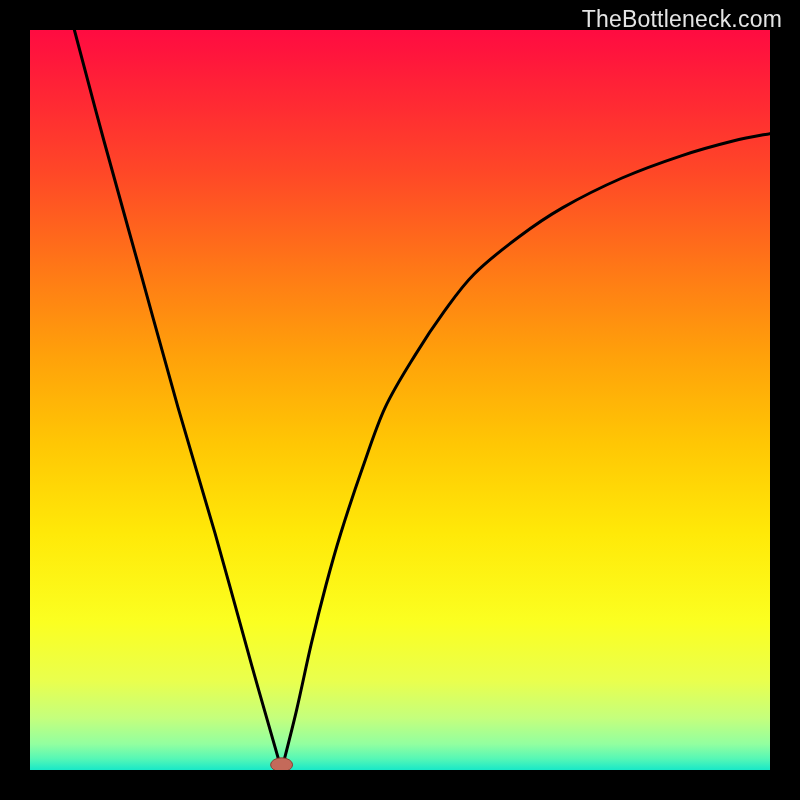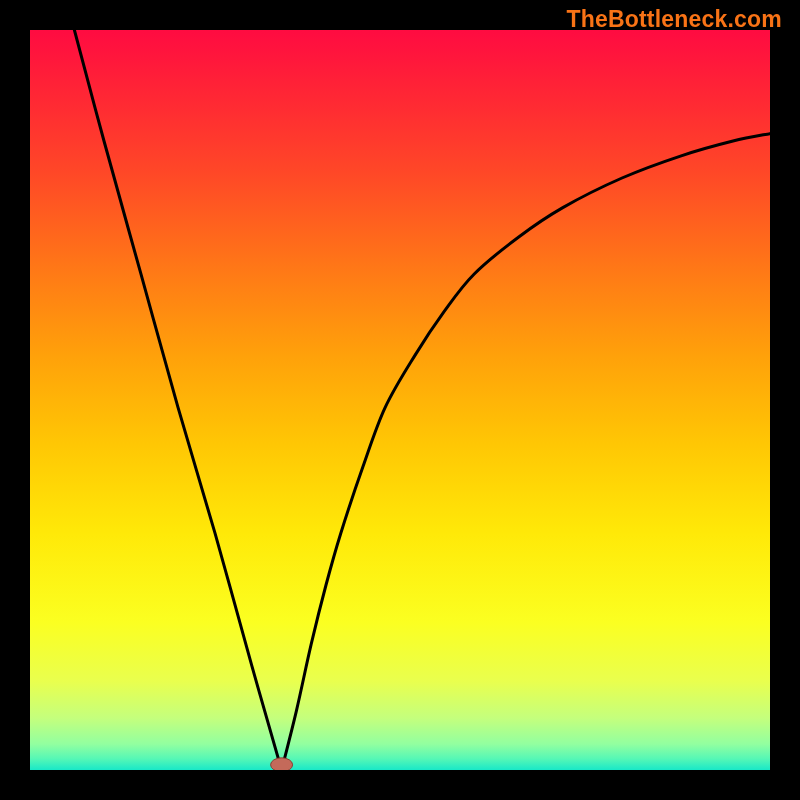--- a/index.html
+++ b/index.html
@@ -26,23 +26,23 @@
   }
   .plot svg {
     display: block;
     width: 740px;
     height: 740px;
   }
   .watermark {
     position: absolute;
     top: 6px;
     right: 18px;
-    color: #f97316;
+    color: #e5e5e5;
     font-size: 23px;
-    font-weight: 700;
+    font-weight: 400;
     letter-spacing: 0.2px;
     user-select: none;
   }
 </style>
 </head>
 <body>
 
 <div class="frame">
 
   <div class="watermark">TheBottleneck.com</div>

